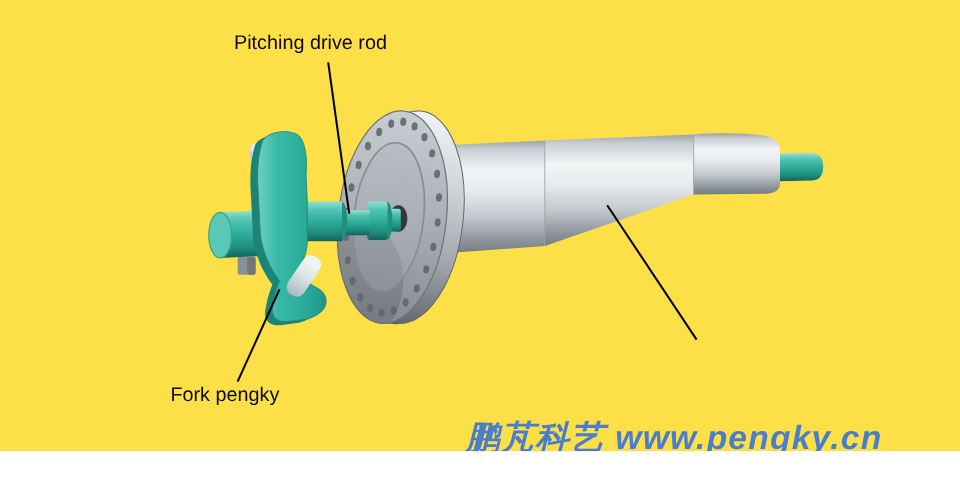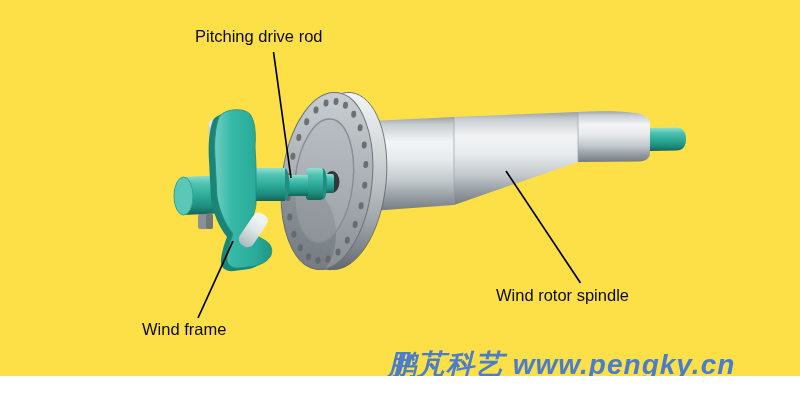--- a/index.html
+++ b/index.html
@@ -155,16 +155,15 @@
     </g>
 
     <g stroke="#000000" stroke-width="1.7">
       <line x1="273.5" y1="52" x2="291" y2="178"></line>
       <line x1="198" y1="318" x2="233" y2="241"></line>
       <line x1="580.5" y1="283" x2="506" y2="171"></line>
     </g>
   </svg>
 
   <div class="label label-pitching" style="color: rgb(10, 10, 10);">Pitching drive rod</div>
-  <div class="label label-fork" style="color: rgb(10, 10, 10);">Wind frame</div>
-  <div class="label label-spindle" style="color: rgb(10, 10, 10);">Wind rotor spindle</div>
+  <div class="label label-fork" style="color: rgb(10, 10, 10);">Fork pengky</div>
   <div class="watermark" style="color: rgb(74, 126, 205);">鹏芃科艺 www.pengky.cn</div>
 </div>
 
 </body></html>

